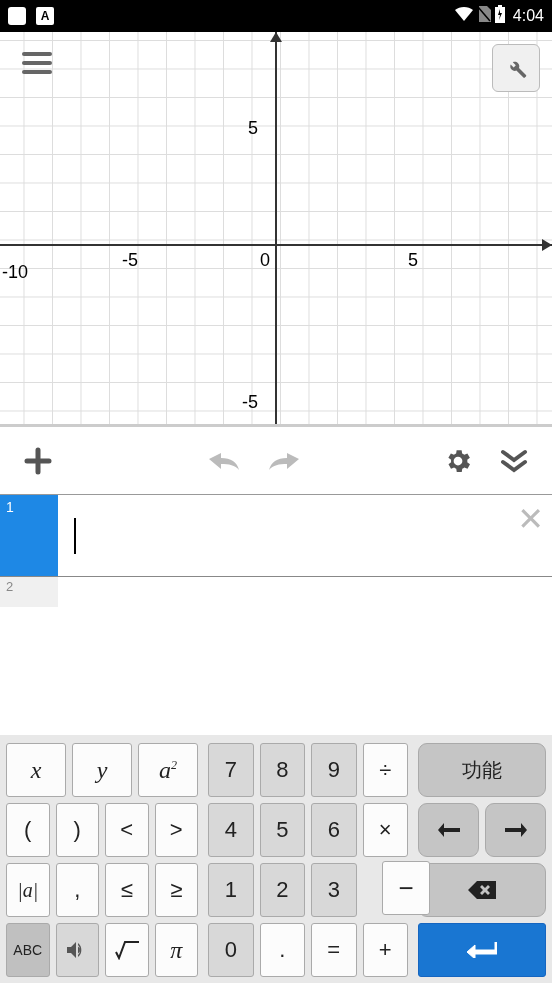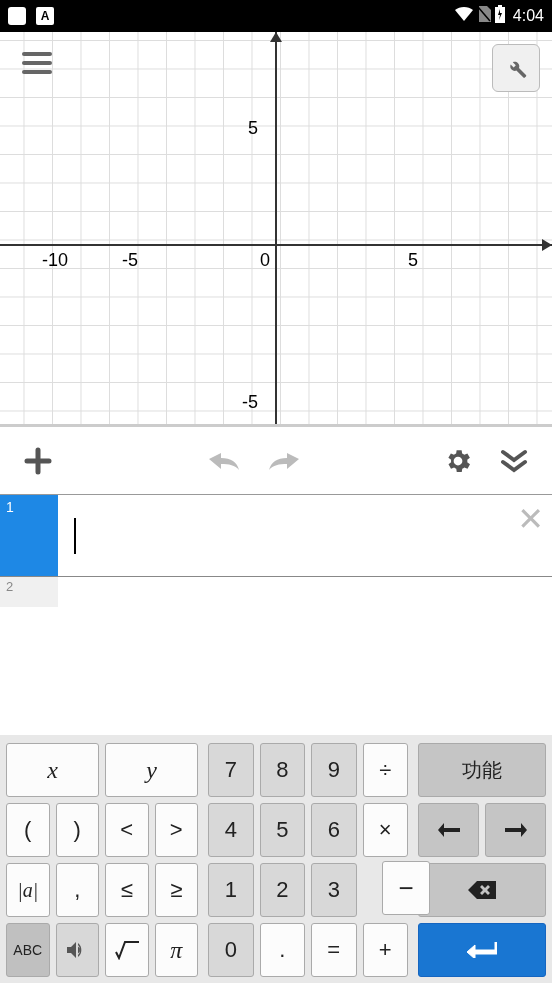--- a/index.html
+++ b/index.html
@@ -107,21 +107,21 @@
       height: 54px;
       background: #fcfcfc;
       border: 1px solid #aaa;
       border-radius: 3px;
       display:flex; align-items:center; justify-content:center;
       font-size: 22px; color: #222;
       cursor: pointer;
       user-select:none;
     }
     .key.gray { background: #d8d8d8; }
-    .key.dark { background: #c5c5c5; }
+    .key.dark { background: #c5c5c5; border-radius: 9px; }
     .key.blue { background: #1976d2; color: #fff; border-color:#1565c0; }
     .key.fn { font-size: 20px; }
     .key .ital { font-style: italic; font-family: 'Times New Roman', serif; font-size:24px; }
     .key sup { font-size: 12px; vertical-align: super; }
     .key.active { background: #c0c0c0; }
     .keyboard-inner { display:flex; gap: 10px; }
     .kb-left { flex: 0 0 192px; display:flex; flex-direction:column; gap:6px; }
     .kb-mid { flex: 0 0 200px; display:flex; flex-direction:column; gap:6px; }
     .kb-right { flex: 1; display:flex; flex-direction:column; gap:6px; }
     .kb-left .kb-row .key, .kb-mid .kb-row .key { flex:1; min-width:0; }
@@ -163,21 +163,21 @@
   <div class="axis-y"></div>
   <div class="arrow-x"></div>
   <div class="arrow-y"></div>
 
   <span class="axis-label" style="top:218px; left:260px;">0</span>
   <span class="axis-label" style="top:86px; left:248px;">5</span>
   <span class="axis-label" style="top:360px; left:242px;">-5</span>
   <span class="axis-label" style="top:218px; left:408px;">5</span>
   <span class="axis-label" style="top:218px; left:524px;margin-left:35px;">10</span>
   <span class="axis-label" style="top:218px; left:122px;">-5</span>
-  <span class="axis-label" style="top:218px; left:2px;margin-left:40px;">-10</span>
+  <span class="axis-label" style="top:230px; left:2px;">-10</span>
 
   <div class="hamburger-btn">
     <div></div>
       <div></div>
       <div></div>
   </div>
   <div class="wrench-btn">
     <svg width="24" height="24" viewBox="0 0 24 24">
         <path fill="#666" d="M22 19l-7-7c.6-1.6.3-3.5-1-4.8-1.4-1.4-3.5-1.7-5.2-.9l3 3-2.1 2.1-3-3c-.8 1.7-.5 3.8.9 5.2 1.3 1.3 3.2 1.6 4.8 1l7 7c.4.4 1 .4 1.4 0l1.2-1.2c.4-.4.4-1 0-1.4z"></path>
       </svg>
@@ -240,20 +240,23 @@
   <div class="keyboard-inner">
 
     <div class="kb-left">
       <div class="kb-row">
         <div class="key">
             <span class="ital">x</span>
           </div>
         <div class="key">
             <span class="ital">y</span>
           </div>
+        <div class="key">
+            <span class="ital"><span>a</span><sup>2</sup></span>
+          </div>
       </div>
       <div class="kb-row">
         <div class="key">
             <span>(</span>
           </div>
         <div class="key">
             <span>)</span>
           </div>
         <div class="key">
             <span>&lt;</span>

